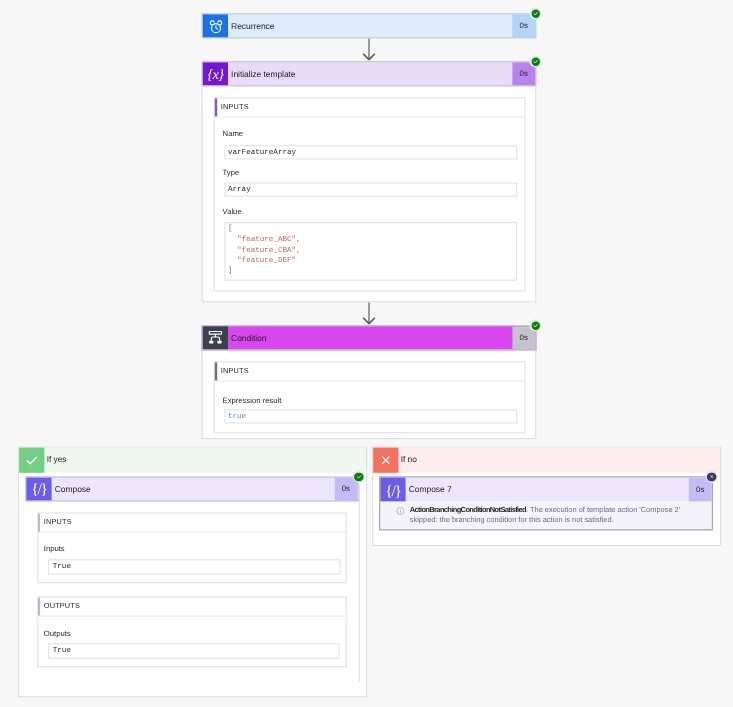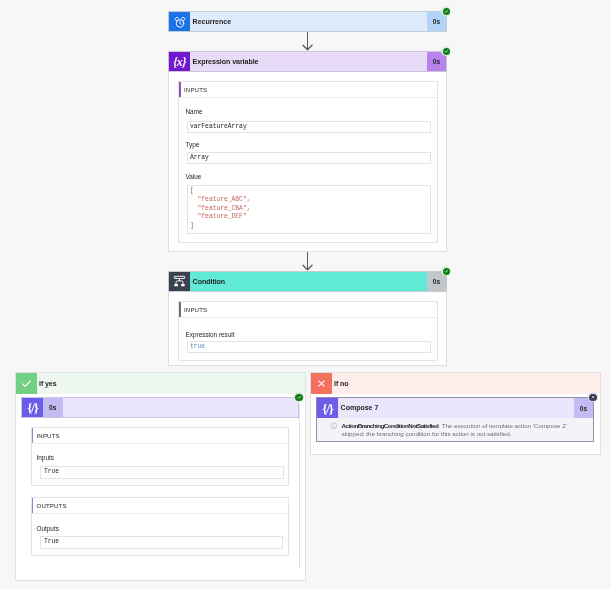--- a/index.html
+++ b/index.html
@@ -3,21 +3,21 @@
 <meta charset="utf-8">
 <title>Flow run history</title>
 <style>
   html,body{margin:0;padding:0;}
   body{width:611px;height:589px;background:#f7f7f7;
        font-family:"Liberation Sans",sans-serif;font-size:7.5px;color:#24232b;
        overflow:hidden;position:relative;
        -webkit-font-smoothing:antialiased;text-rendering:optimizeLegibility;}
   div,span{box-sizing:border-box;}
 
-  .hdr{position:absolute;display:flex;align-items:stretch;font-weight:bold;}
+  .hdr{position:absolute;display:flex;align-items:stretch;}
   .hdr .ico{flex:0 0 21px;display:flex;align-items:center;justify-content:center;}
   .hdr .ttl{flex:1 1 auto;display:flex;align-items:center;padding-left:2.6px;
             font-size:7.1px;color:#201f1e;letter-spacing:-0.06px;}
   .hdr .dur{display:flex;align-items:center;justify-content:center;font-size:6.6px;color:#201f1e;}
 
   .badge{position:absolute;border-radius:50%;display:flex;align-items:center;justify-content:center;}
   .halo{position:absolute;border-radius:50%;}
 
   .panel{position:absolute;background:#fff;border:1px solid #dedede;}
   .sect{position:absolute;background:#fff;border:1px solid #e4e4e4;}
@@ -63,21 +63,21 @@
     <line x1="6.5" y1="0" x2="6.5" y2="17" stroke="#5b5b5b" stroke-width="1"></line>
     <path d="M2 13.2 6.5 17.7 11 13.2" fill="none" stroke="#5b5b5b" stroke-width="1.4" stroke-linecap="round" stroke-linejoin="round"></path>
   </svg>
 
 <div class="panel" style="left:168px;top:51px;width:279px;height:201px;">
 </div>
 <div class="hdr" style="left:168px;top:51px;width:279px;height:21px;background:#e8dbf7;border:1px solid #cdc2db;">
   <div class="ico" style="background:#7219cf;">
       <span style="color:#fff;font-family:'Liberation Serif',serif;font-style:italic;font-size:12px;letter-spacing:-0.6px;line-height:1;">{x}</span>
     </div>
-  <div class="ttl">Expression variable</div>
+  <div class="ttl">Initialize template</div>
   <div class="dur" style="flex:0 0 19px;background:#b983ec;">0s</div>
 </div>
 <div class="halo" style="left:441.2px;top:46.3px;width:10px;height:10px;background:#d6f2d9;"></div>
 <div class="badge succeeded" style="left:442.5px;top:47.6px;width:7.5px;height:7.5px;background:#0f7a16;">
     <svg width="4.6" height="4.6" viewBox="0 0 24 24" fill="none" stroke="#ffffff" stroke-width="3.6" stroke-linecap="round" stroke-linejoin="round">
       <path d="M4.8 12.6 9.6 17.4 19.4 7.2"></path>
     </svg>
   </div>
 <div class="sect" style="left:178px;top:81px;width:260px;height:162px;">
   <div class="sect-hdr">
@@ -96,21 +96,21 @@
       <div style="color:#c4635f;">  "feature_DEF"</div>
       <div style="color:#6b6b6b;">]</div>
     </div>
 </div>
 <svg class="arrow" style="left:301px;top:252px;" width="13" height="19" viewBox="0 0 13 19">
     <line x1="6.5" y1="0" x2="6.5" y2="17" stroke="#5b5b5b" stroke-width="1"></line>
     <path d="M2 13.2 6.5 17.7 11 13.2" fill="none" stroke="#5b5b5b" stroke-width="1.4" stroke-linecap="round" stroke-linejoin="round"></path>
   </svg>
 
 <div class="panel" style="left:168px;top:271px;width:279px;height:95px;"></div>
-<div class="hdr" style="left:168px;top:271px;width:279px;height:21px;background:#5eead4;border:1px solid #c8cacd;">
+<div class="hdr" style="left:168px;top:271px;width:279px;height:21px;background:#d946ef;border:1px solid #c8cacd;">
   <div class="ico" style="background:#3b414e;">
       <svg width="13" height="13" viewBox="0 0 24 24" fill="none">
         <rect x="2.6" y="2.4" width="18.8" height="4" rx="0.5" fill="none" stroke="#ffffff" stroke-width="1.7"></rect>
         <path d="M12 6.4v4.4" stroke="#ffffff" stroke-width="1.8"></path>
         <path d="M5.6 17V13.4c0-1.5 1.2-2.6 2.6-2.6h7.6c1.4 0 2.6 1.1 2.6 2.6V17" stroke="#ffffff" stroke-width="1.8" fill="none"></path>
         <rect x="2.4" y="16.6" width="6.6" height="4" rx="0.5" fill="#ffffff"></rect>
         <rect x="15" y="16.6" width="6.6" height="4" rx="0.5" fill="#ffffff"></rect>
       </svg>
     </div>
   <div class="ttl">Condition</div>
@@ -137,20 +137,21 @@
       <svg width="13" height="13" viewBox="0 0 24 24" fill="none" stroke="#ffffff" stroke-width="2.0" stroke-linecap="round" stroke-linejoin="round">
         <path d="M4.8 12.6 9.6 17.4 19.4 7.2"></path>
       </svg>
     </div>
   <div class="ttl" style="padding-left:2px;font-size:7px;">If yes</div>
 </div>
 <div class="hdr" style="left:21px;top:397px;width:278px;height:21px;background:#ebe6fb;border:1px solid #c8c3e4;">
   <div class="ico" style="background:#6c5ce8;">
       <span style="color:#fff;font-family:'Liberation Serif',serif;font-size:13px;letter-spacing:-1.1px;line-height:1;">{/}</span>
     </div>
+  <div class="ttl">Compose</div>
   <div class="dur" style="flex:0 0 19.5px;background:#c3bbf3;">0s</div>
 </div>
 <div class="halo" style="left:293.9px;top:392.3px;width:10px;height:10px;background:#d6f2d9;"></div>
 <div class="badge succeeded" style="left:295.2px;top:393.6px;width:7.5px;height:7.5px;background:#0f7a16;">
     <svg width="4.6" height="4.6" viewBox="0 0 24 24" fill="none" stroke="#ffffff" stroke-width="3.6" stroke-linecap="round" stroke-linejoin="round">
       <path d="M4.8 12.6 9.6 17.4 19.4 7.2"></path>
     </svg>
   </div>
 <div class="sect" style="left:30.5px;top:427px;width:258.5px;height:59px;">
   <div class="sect-hdr">

